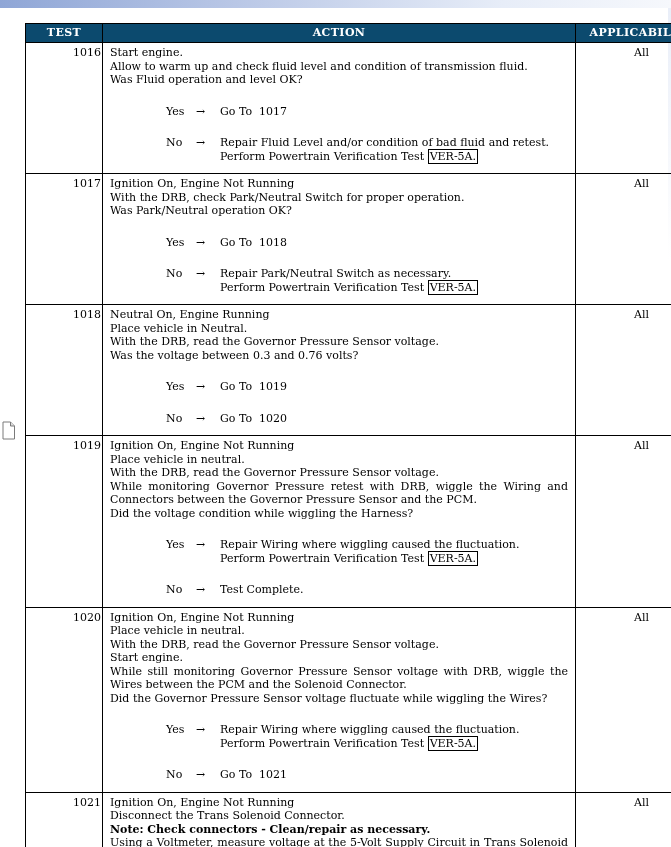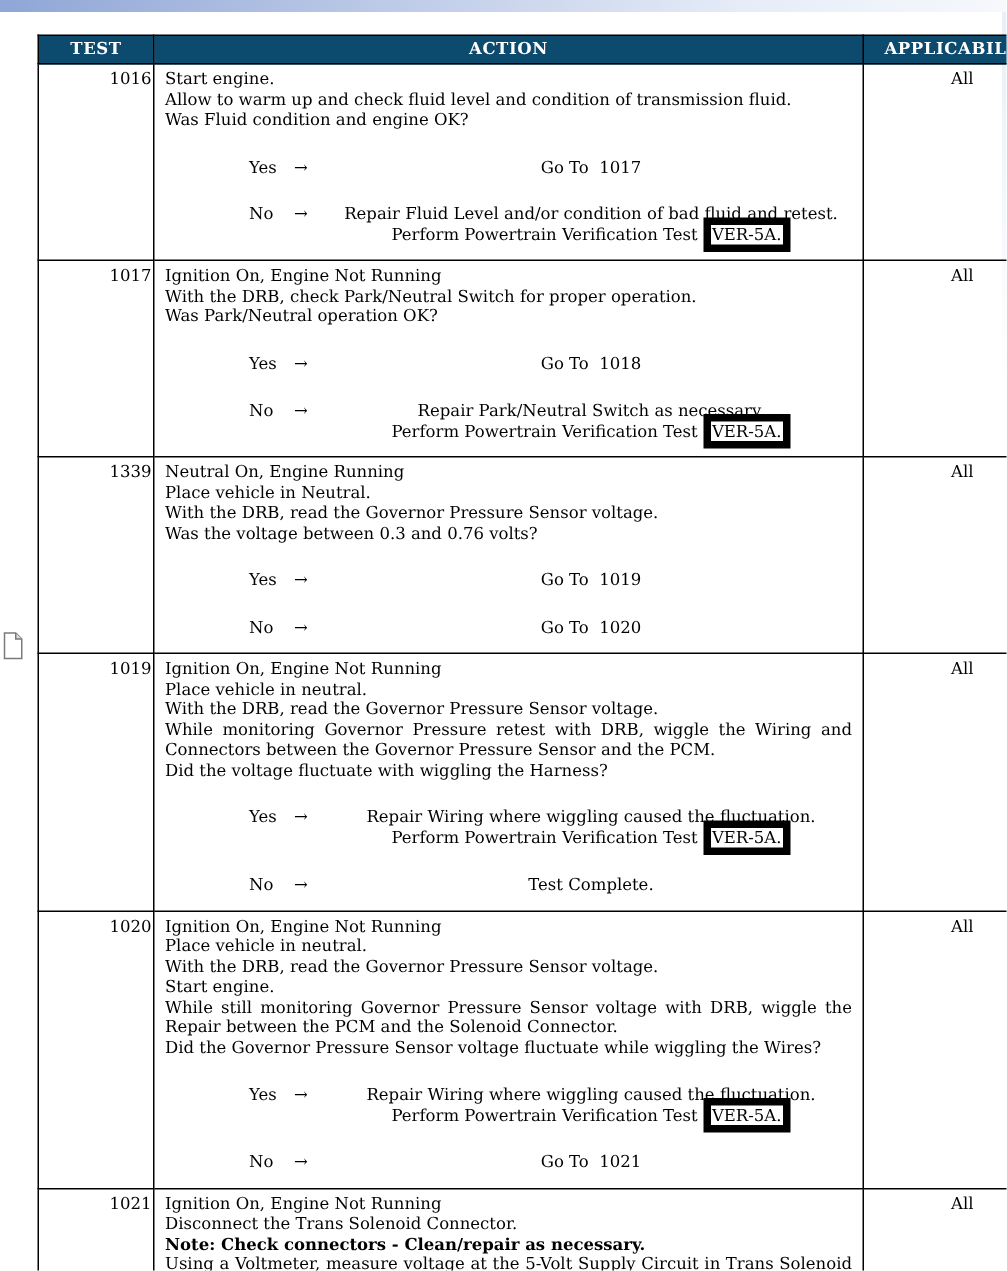--- a/index.html
+++ b/index.html
@@ -35,23 +35,23 @@
   }
   td.col-test{width:50px;text-align:right;padding-top:3px;}
   td.col-action{width:446px;padding:3px 7px 10px 7px;}
   td.col-app{width:105px;text-align:center;padding-top:3px;}
   .body-line{line-height:13.5px;text-align:justify;}
   .body-line.bold{font-weight:bold;}
   .branch{display:flex;margin-top:18px;padding-left:56px;}
   .branch-answer{flex:none;width:30px;line-height:13.5px;}
   .branch-arrow{flex:none;width:24px;line-height:13.5px;}
   .branch-lines{flex:1;}
-  .branch-lines .branch-line{line-height:13.5px;text-align:center;}
+  .branch-lines .branch-line{line-height:13.5px;}
   .ver-link{
-    border:5px solid #000000;
+    border:1px solid #000000;
     padding:0 1px;
     cursor:pointer;
   }
 </style>
 </head>
 <body>
 
 <div class="top-bar"></div>
 <div class="right-edge"></div>
 
@@ -70,21 +70,21 @@
         <th style="width:446px">ACTION</th>
         <th style="width:105px">APPLICABILITY</th>
       </tr>
     </thead>
     <tbody id="table-body">
         <tr>
           <td class="col-test">1016</td>
           <td class="col-action">
             <div class="body-line">Start engine.</div>
             <div class="body-line">Allow to warm up and check fluid level and condition of transmission fluid.</div>
-            <div class="body-line">Was Fluid condition and engine OK?</div>
+            <div class="body-line">Was Fluid operation and level OK?</div>
             <div class="branch">
               <span class="branch-answer">Yes</span>
               <span class="branch-arrow">→</span>
               <div class="branch-lines">
                 <div class="branch-line">Go To&nbsp;&nbsp;1017</div>
               </div>
             </div>
             <div class="branch">
               <span class="branch-answer">No</span>
               <span class="branch-arrow">→</span>
@@ -114,21 +114,21 @@
               <span class="branch-arrow">→</span>
               <div class="branch-lines">
                 <div class="branch-line">Repair Park/Neutral Switch as necessary.</div>
                 <div class="branch-line">Perform Powertrain Verification Test <span class="ver-link">VER-5A.</span></div>
               </div>
             </div>
           </td>
           <td class="col-app">All</td>
         </tr>
         <tr>
-          <td class="col-test">1339</td>
+          <td class="col-test">1018</td>
           <td class="col-action">
             <div class="body-line">Neutral On, Engine Running</div>
             <div class="body-line">Place vehicle in Neutral.</div>
             <div class="body-line">With the DRB, read the Governor Pressure Sensor voltage.</div>
             <div class="body-line">Was the voltage between 0.3 and 0.76 volts?</div>
             <div class="branch">
               <span class="branch-answer">Yes</span>
               <span class="branch-arrow">→</span>
               <div class="branch-lines">
                 <div class="branch-line">Go To&nbsp;&nbsp;1019</div>
@@ -144,21 +144,21 @@
           </td>
           <td class="col-app">All</td>
         </tr>
         <tr>
           <td class="col-test">1019</td>
           <td class="col-action">
             <div class="body-line">Ignition On, Engine Not Running</div>
             <div class="body-line">Place vehicle in neutral.</div>
             <div class="body-line">With the DRB, read the Governor Pressure Sensor voltage.</div>
             <div class="body-line">While monitoring Governor Pressure retest with DRB, wiggle the Wiring and Connectors between the Governor Pressure Sensor and the PCM.</div>
-            <div class="body-line">Did the voltage fluctuate with wiggling the Harness?</div>
+            <div class="body-line">Did the voltage condition while wiggling the Harness?</div>
             <div class="branch">
               <span class="branch-answer">Yes</span>
               <span class="branch-arrow">→</span>
               <div class="branch-lines">
                 <div class="branch-line">Repair Wiring where wiggling caused the fluctuation.</div>
                 <div class="branch-line">Perform Powertrain Verification Test <span class="ver-link">VER-5A.</span></div>
               </div>
             </div>
             <div class="branch">
               <span class="branch-answer">No</span>
@@ -170,21 +170,21 @@
           </td>
           <td class="col-app">All</td>
         </tr>
         <tr>
           <td class="col-test">1020</td>
           <td class="col-action">
             <div class="body-line">Ignition On, Engine Not Running</div>
             <div class="body-line">Place vehicle in neutral.</div>
             <div class="body-line">With the DRB, read the Governor Pressure Sensor voltage.</div>
             <div class="body-line">Start engine.</div>
-            <div class="body-line">While still monitoring Governor Pressure Sensor voltage with DRB, wiggle the Repair between the PCM and the Solenoid Connector.</div>
+            <div class="body-line">While still monitoring Governor Pressure Sensor voltage with DRB, wiggle the Wires between the PCM and the Solenoid Connector.</div>
             <div class="body-line">Did the Governor Pressure Sensor voltage fluctuate while wiggling the Wires?</div>
             <div class="branch">
               <span class="branch-answer">Yes</span>
               <span class="branch-arrow">→</span>
               <div class="branch-lines">
                 <div class="branch-line">Repair Wiring where wiggling caused the fluctuation.</div>
                 <div class="branch-line">Perform Powertrain Verification Test <span class="ver-link">VER-5A.</span></div>
               </div>
             </div>
             <div class="branch">

